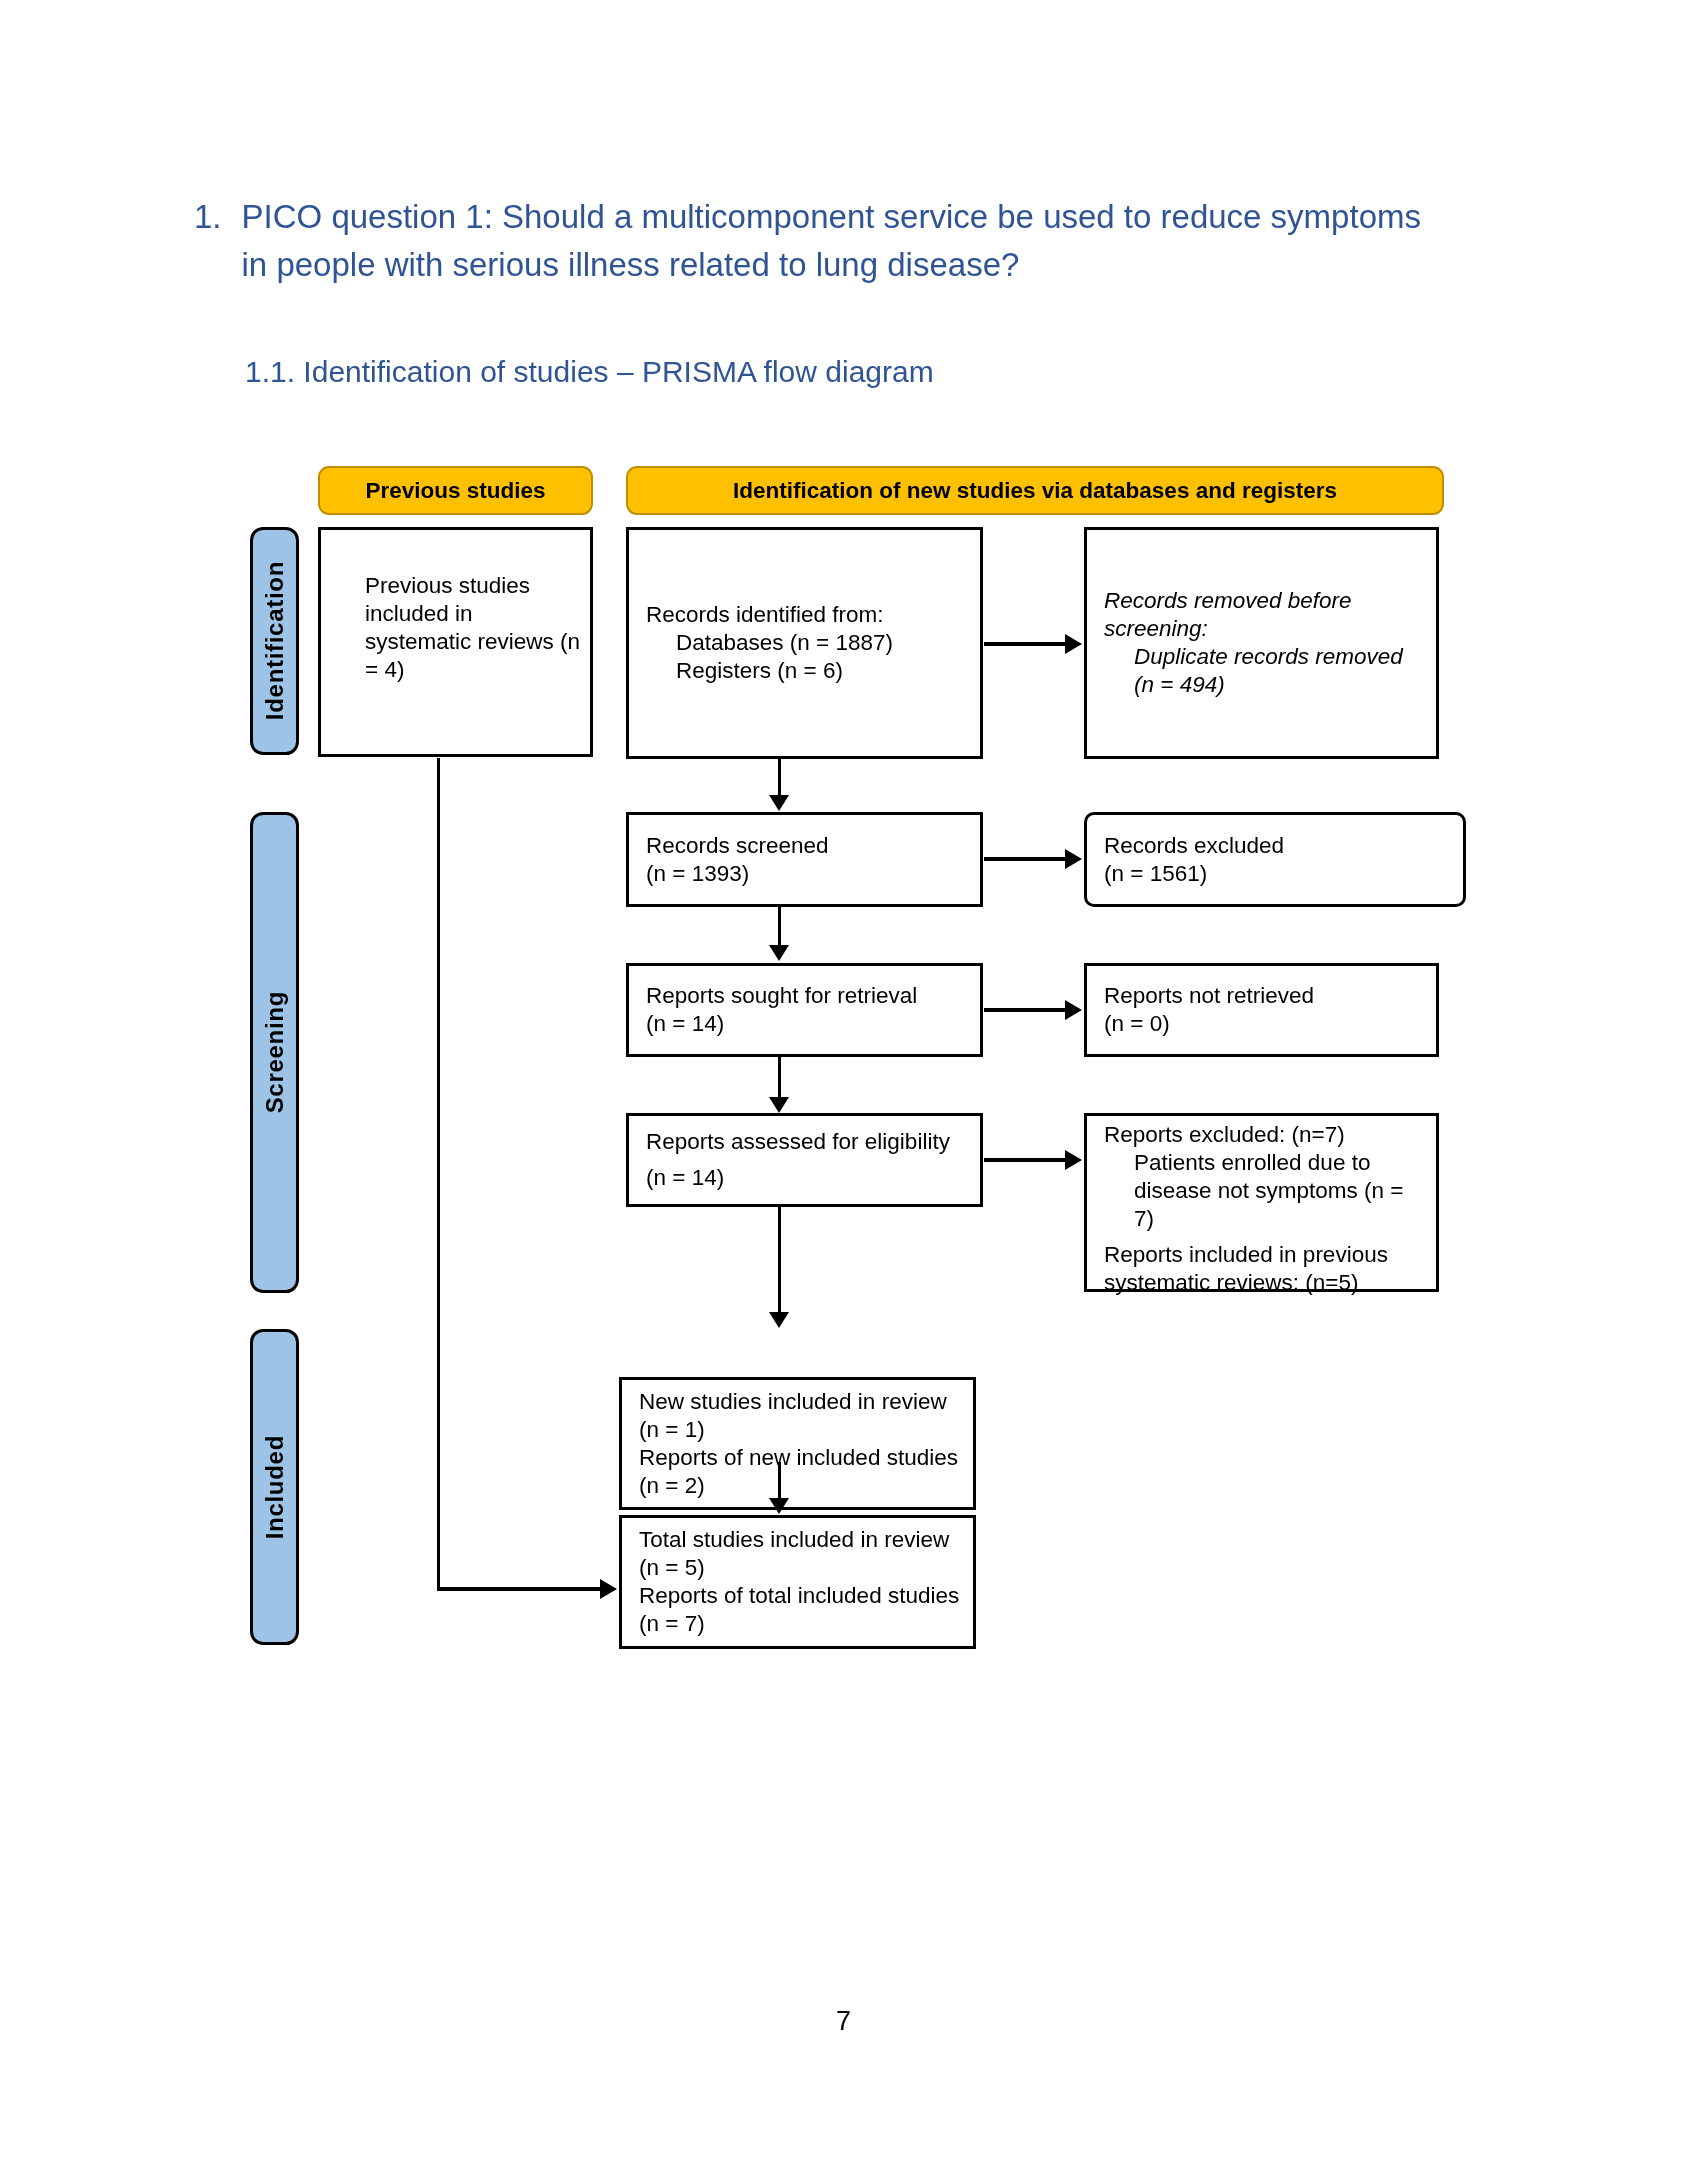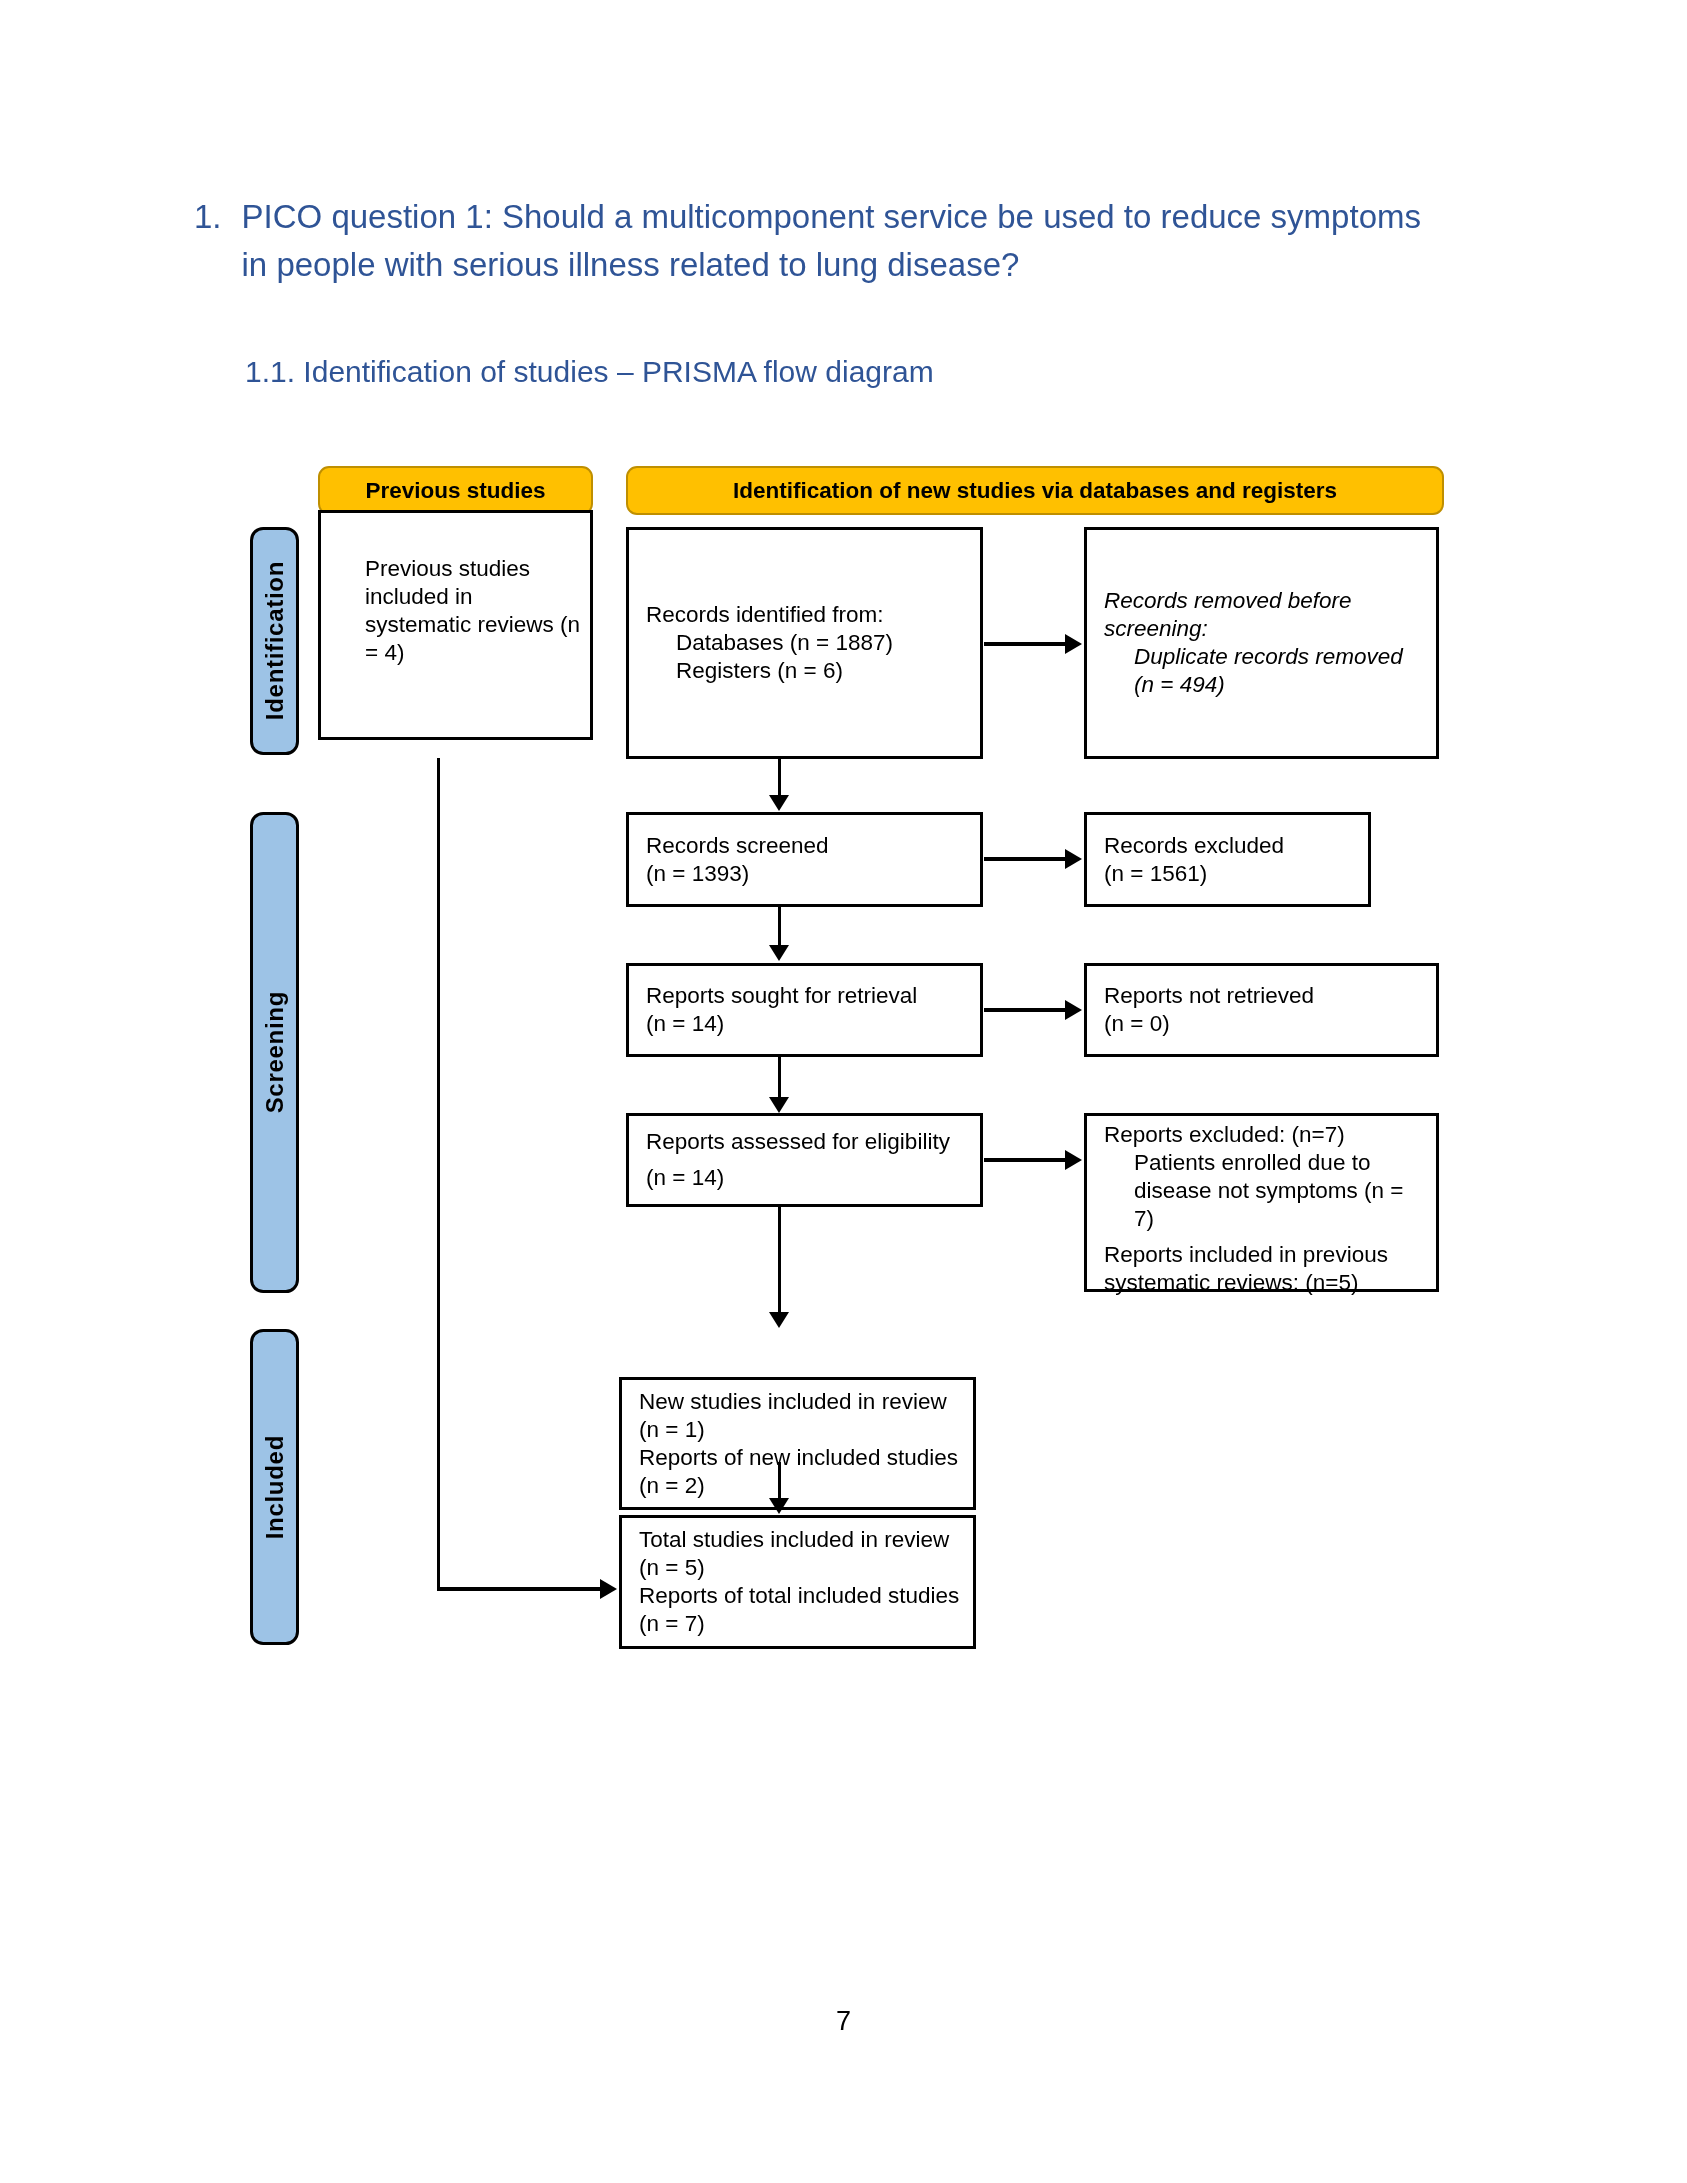--- a/index.html
+++ b/index.html
@@ -135,25 +135,25 @@
   }
 
   
   #hdr-prev   { left: 318px;  top: 466px;  width: 275px;  height: 49px; }
   #hdr-new    { left: 626px;  top: 466px;  width: 818px; height: 49px; }
 
   #lab-identification { left: 250px; top: 527px;  width: 49px; height: 228px; }
   #lab-screening      { left: 250px; top: 812px; width: 49px; height: 481px; }
   #lab-included       { left: 250px; top: 1329px; width: 49px; height: 316px; }
 
-  #box-previous     { left: 318px;  top: 510px;  width: 275px; height: 230px; padding-left: 44px; }
+  #box-previous     { left: 318px;  top: 527px;  width: 275px; height: 230px; padding-left: 44px; }
   #box-identified   { left: 626px;  top: 527px;  width: 357px; height: 232px; }
   #box-removed      { left: 1084px; top: 527px;  width: 355px; height: 232px; font-style: italic; }
   #box-screened     { left: 626px;  top: 812px; width: 357px; height: 95px; }
-  #box-excluded     { left: 1084px; top: 812px; width: 287px; height: 95px; }
+  #box-excluded     { left: 1084px; top: 812px; width: 382px; height: 95px; border-radius: 10px; }
   #box-sought       { left: 626px;  top: 963px; width: 357px; height: 94px; }
   #box-notretrieved { left: 1084px; top: 963px; width: 355px; height: 94px; }
   #box-assessed     { left: 626px;  top: 1113px; width: 357px; height: 94px; gap: 8px; }
   #box-repexcluded  { left: 1084px; top: 1113px; width: 355px; height: 179px; }
   #box-new          { left: 619px;  top: 1329px; width: 357px; height: 133px; margin-top: 48px; }
   #box-total        { left: 619px;  top: 1515px; width: 357px; height: 134px; }
 
   #arr-identified-screened { left: 778px; top: 759px; height: 36px; }
   #arr-screened-sought     { left: 778px; top: 907px; height: 38px; }
   #arr-sought-assessed     { left: 778px; top: 1057px; height: 40px; }

